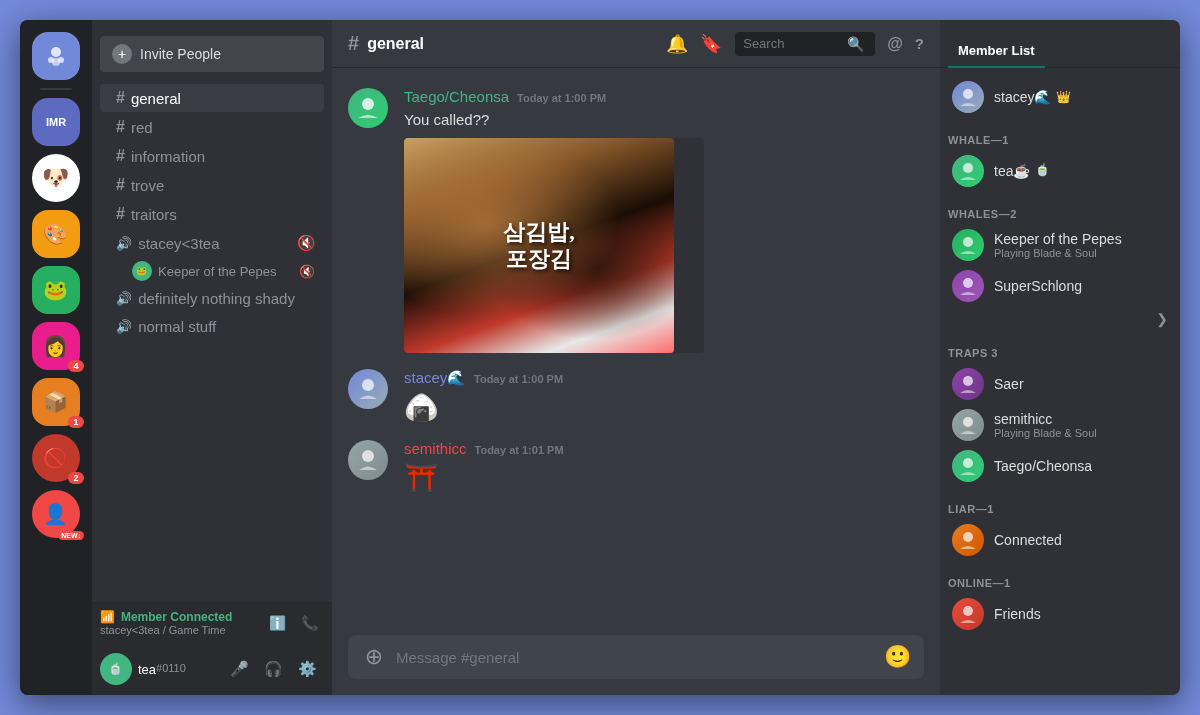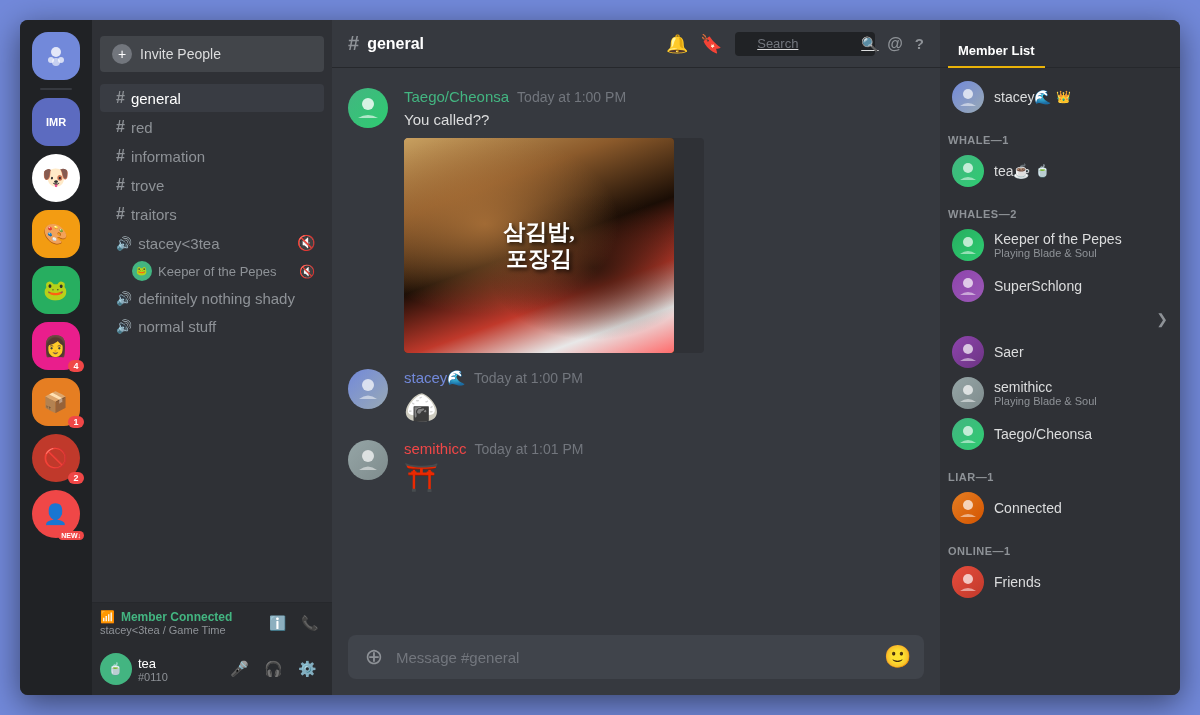--- a/index.html
+++ b/index.html
@@ -219,21 +219,21 @@
       border-radius: 50%;
       background: #43b581;
       display: flex;
       align-items: center;
       justify-content: center;
       font-size: 12px;
       color: #fff;
       flex-shrink: 0;
       overflow: hidden;
     }
-    .user-names { display: flex; flex-direction: column; }
+    .user-names { display: flex; flex-direction: row; }
     .user-name-text { color: #fff; font-size: 13px; font-weight: 500; }
     .user-discriminator { color: #8e9297; font-size: 11px; }
     .user-controls { display: flex; gap: 2px; }
     .user-ctrl-btn {
       width: 32px;
       height: 32px;
       border-radius: 4px;
       border: none;
       background: transparent;
       color: #8e9297;
@@ -280,28 +280,27 @@
       color: #8e9297;
       cursor: pointer;
       font-size: 18px;
       display: flex;
       align-items: center;
     }
     .search-bar {
       background: #202225;
       border: none;
       border-radius: 4px;
-      padding: 4px 22px;
+      padding: 4px 8px;
       color: #dcddde;
       font-size: 13px;
       width: 140px;
       display: flex;
       align-items: center;
       gap: 4px;
-      text-decoration: underline;
     }
     .search-input {
       background: none;
       border: none;
       color: #dcddde;
       font-size: 13px;
       outline: none;
       width: 100px;
     }
     .search-input::placeholder { color: #72767d; }
@@ -331,21 +330,21 @@
       overflow: hidden;
     }
     .msg-content { flex: 1; }
     .msg-header {
       display: flex;
       align-items: baseline;
       gap: 8px;
       margin-bottom: 4px;
     }
     .msg-author { font-weight: 500; font-size: 15px; }
-    .msg-time { color: #72767d; font-size: 14px; }
+    .msg-time { color: #72767d; font-size: 11px; font-weight: bold; }
     .msg-text { color: #dcddde; font-size: 15px; line-height: 1.4; }
     .msg-image {
       margin-top: 8px;
       max-width: 300px;
       max-height: 250px;
       border-radius: 4px;
       overflow: hidden;
       background: #2f3136;
     }
     .msg-emoji { font-size: 28px; }
@@ -412,21 +411,21 @@
       padding: 8px 10px;
       font-size: 13px;
       font-weight: 600;
       color: #8e9297;
       cursor: pointer;
       border-bottom: 2px solid transparent;
       margin-bottom: -1px;
     }
     .member-tab.active {
       color: #fff;
-      border-bottom: 2px solid #eab308;
+      border-bottom: 2px solid #0f766e;
     }
     .member-tab .tab-badge {
       background: #f04747;
       color: #fff;
       font-size: 10px;
       border-radius: 8px;
       padding: 0 4px;
       margin-left: 4px;
     }
     .member-list-content {
@@ -733,21 +732,21 @@
 
       <div class="member-category">WHALE—1</div>
       <div class="member-item">
         <div class="member-avatar" style="background: linear-gradient(135deg, #43b581, #2ecc71);">
           <svg width="22" height="22" viewBox="0 0 22 22">
               <circle cx="11" cy="8" r="5" fill="rgba(255,255,255,0.7)"></circle>
               <path d="M3 20 Q11 14 19 20" fill="rgba(255,255,255,0.5)"></path>
             </svg>
         </div>
         <div class="member-name-group">
-          <span style="display:flex; align-items:center;">
+          <span style="display:flex; align-items:flex-start;">
             <span class="member-name">tea☕</span>
             <span class="member-cup">🍵</span>
           </span>
         </div>
       </div>
 
       <div class="member-category">WHALES—2</div>
       <div class="member-item">
         <div class="member-avatar" style="background: linear-gradient(135deg, #27ae60, #2ecc71);">
           <svg width="22" height="22" viewBox="0 0 22 22">
@@ -769,20 +768,21 @@
         </div>
         <div class="member-name-group">
           <span class="member-name">SuperSchlong</span>
         </div>
       </div>
 
       <div style="display:flex; align-items:center; justify-content:flex-end; padding:4px 12px;">
         <span style="color:#8e9297; font-size:14px;">❯</span>
       </div>
 
+      <div class="member-category">TRAPS 3</div>
       <div class="member-item">
         <div class="member-avatar" style="background: linear-gradient(135deg, #8e44ad, #6c3483);">
           <svg width="22" height="22" viewBox="0 0 22 22">
               <circle cx="11" cy="8" r="5" fill="rgba(255,255,255,0.7)"></circle>
               <path d="M3 20 Q11 14 19 20" fill="rgba(255,255,255,0.5)"></path>
             </svg>
         </div>
         <div class="member-name-group">
           <span class="member-name">Saer</span>
         </div>

